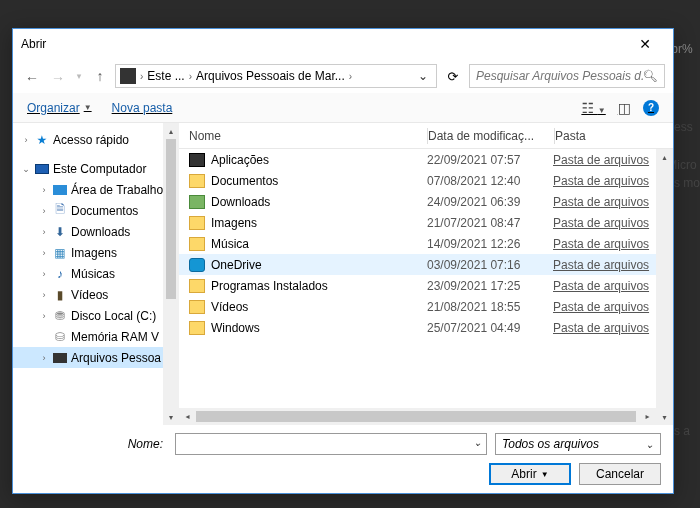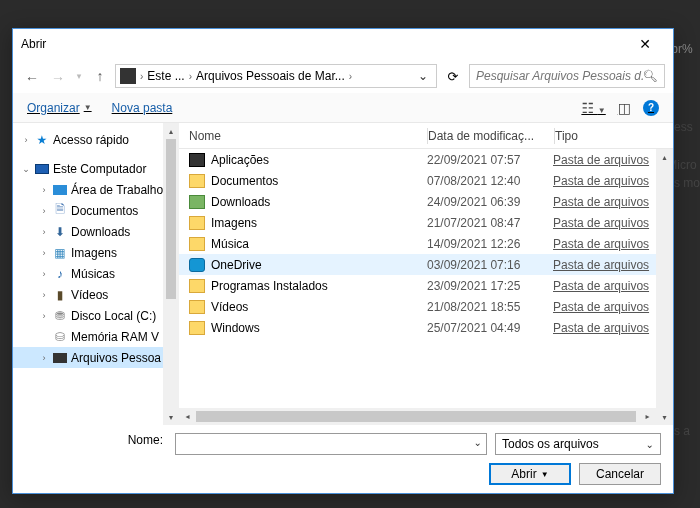--- a/index.html
+++ b/index.html
@@ -63,21 +63,21 @@
 .file-icon { width: 16px; height: 14px; background: #fdd869; border: 1px solid #d9a83a; display: inline-block; }
 .file-icon.app { background: #333; border-color: #000; }
 .file-icon.dl { background: #7ab564; border-color: #4a8a3a; }
 .file-icon.onedrive { background: #1496d4; border-color: #0a6aa0; border-radius: 3px; }
 .main-hscroll { height: 17px; display: flex; background: #f0f0f0; margin-right: 17px; }
 .hs-btn { width: 17px; display: flex; align-items: center; justify-content: center; font-size: 8px; color: #555; }
 .hs-track { flex: 1; background: #f0f0f0; display: flex; }
 .hs-thumb { width: 440px; background: #c8c8c8; margin: 3px 0; }
 .main-vscroll { position: absolute; right: 0; top: 26px; bottom: 0; width: 17px; background: #f0f0f0; display: flex; flex-direction: column; }
 .footer { padding: 8px 12px; display: flex; flex-direction: column; gap: 8px; }
-.row-input { display: flex; align-items: flex-start; gap: 8px; }
+.row-input { display: flex; align-items: center; gap: 8px; font-style: italic; }
 .row-input .lbl { font-size: 12px; width: auto; text-align: right; padding-right: 4px; min-width: 142px; }
 .name-input { flex: 1; height: 22px; border: 1px solid #999; padding: 0 4px; font-size: 12px; position: relative; }
 .name-input .drop { position: absolute; right: 4px; top: 3px; font-size: 10px; color: #333; }
 .filter { width: 166px; height: 22px; border: 1px solid #999; padding: 0 6px; font-size: 12px; display: flex; align-items: center; position: relative; }
 .filter .drop { position: absolute; right: 6px; font-size: 10px; color: #333; }
 .row-buttons { display: flex; justify-content: flex-end; gap: 8px; padding-right: 0; }
 .btn { width: 82px; height: 22px; border: 1px solid #999; background: #efefef; font-size: 12px; display: flex; align-items: center; justify-content: center; }
 .btn.primary { border: 1px solid #0078d7; box-shadow: inset 0 0 0 1px #0078d7; }
 .bg-text { position: absolute; right: 0; top: 40px; font-size: 12px; color: #444; line-height: 1.5; }
 .bg-text2 { position: absolute; left: 90px; bottom: 22px; font-size: 13px; color: #222; }
@@ -210,21 +210,21 @@
         <div class="sb-btn">▾</div>
       </div>
     </div>
 
     <div class="main">
       <div class="columns">
         <div class="col-name">Nome</div>
         <div class="col-sep"></div>
         <div class="col-date">Data de modificaç...</div>
         <div class="col-sep"></div>
-        <div class="col-type">Tipo</div>
+        <div class="col-type">Pasta</div>
       </div>
       <div class="filelist" id="filelist">
           <div class="row">
             <div class="cell-name">
               <span class="file-icon app"></span>
               <span>Aplicações</span>
             </div>
             <div class="cell-date">22/09/2021 07:57</div>
             <div class="cell-type">Pasta de arquivos</div>
           </div>

